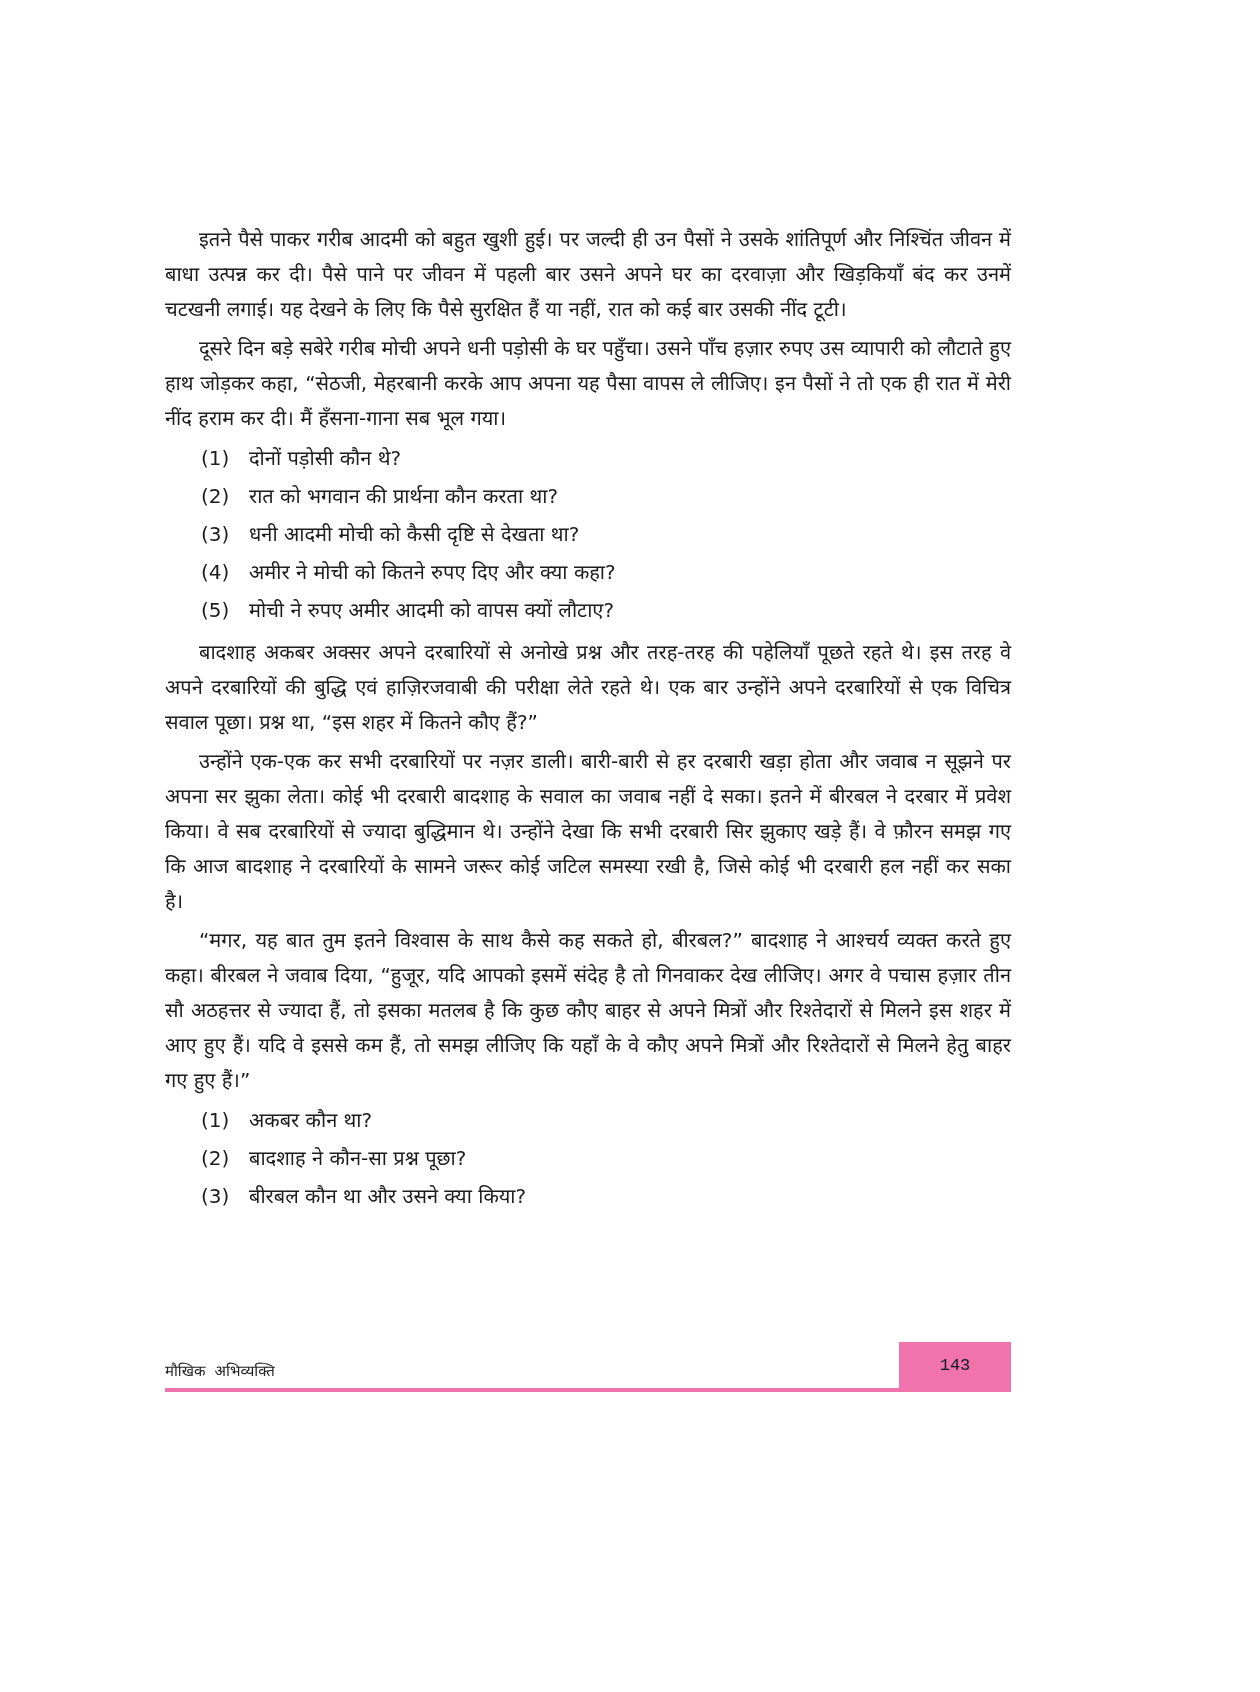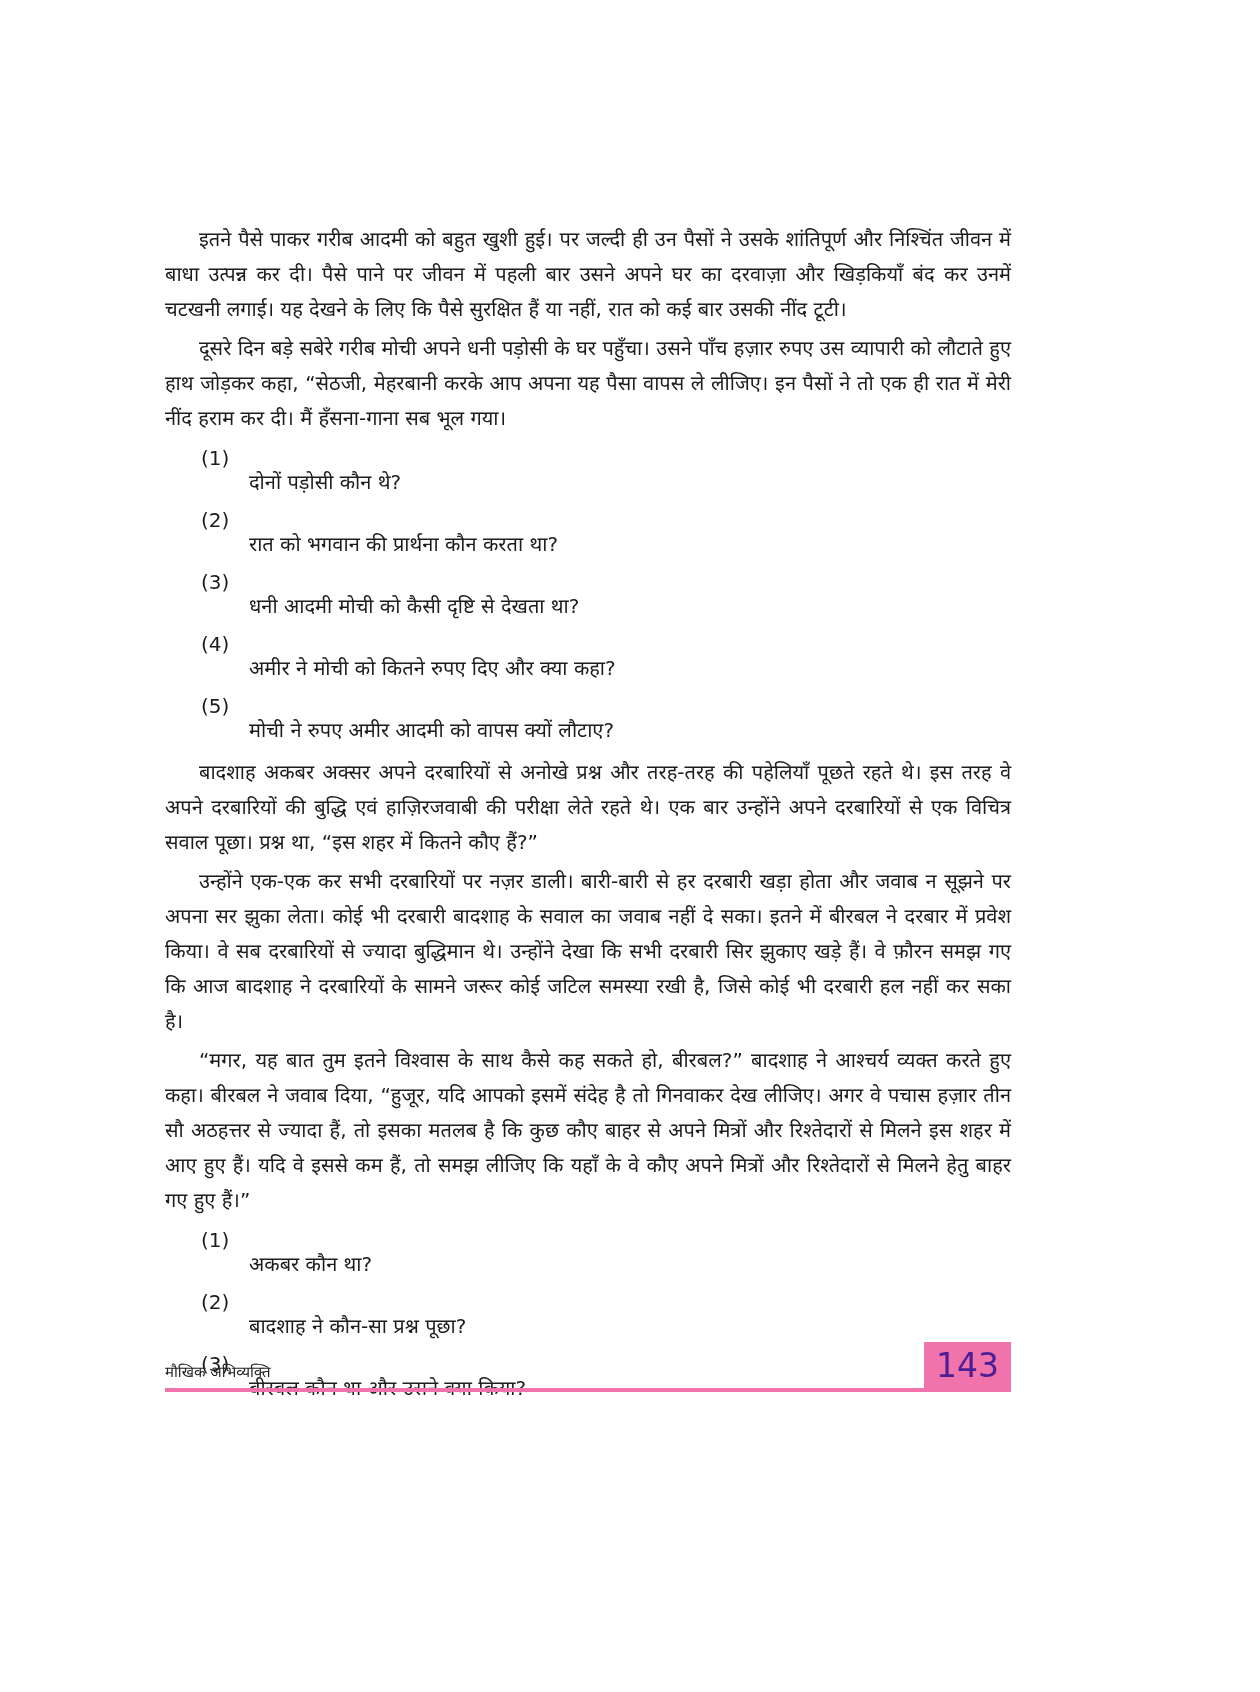--- a/index.html
+++ b/index.html
@@ -38,55 +38,55 @@
     display: flex;
     margin: 5px 0 5px 36px;
     line-height: 33px;
     text-align: left;
   }
   .qnum {
     flex: 0 0 48px;
   }
   .qtext {
     flex: 1;
-    margin-top: 24px;
   }
   .example-heading {
     color: var(--accent);
     font-weight: bold;
     font-size: 21px;
     margin: 10px 0 10px 36px;
     text-align: left;
   }
   .q-block { margin: 6px 0 8px 0; }
   .footer {
     position: absolute;
     left: 165px;
     top: 1342px;
     width: 846px;
     height: 50px;
     display: flex;
     align-items: flex-end;
     border-bottom: 4px solid var(--box-pink);
+    font-family: Liberation Mono, monospace;
   }
   .footer-label {
     font-size: 15px;
     color: #222222;
     padding-bottom: 7px;
   }
   .page-number-box {
     margin-left: auto;
-    width: 87px;
+    width: 112px;
     height: 46px;
     background: var(--box-pink);
     display: flex;
     align-items: center;
     justify-content: center;
-    font-size: 33px;
-    color: #4c1d95;
+    font-size: 17px;
+    color: #0f172a;
   }
 </style>
 </head>
 <body>
 
 <div class="page">
 
   <div class="content">
 
     <p class="para">इतने पैसे पाकर गरीब आदमी को बहुत खुशी हुई। पर जल्दी ही उन पैसों ने उसके शांतिपूर्ण और निश्चिंत जीवन में बाधा उत्पन्न कर दी। पैसे पाने पर जीवन में पहली बार उसने अपने घर का दरवाज़ा और खिड़कियाँ बंद कर उनमें चटखनी लगाई। यह देखने के लिए कि पैसे सुरक्षित हैं या नहीं, रात को कई बार उसकी नींद टूटी।</p>

